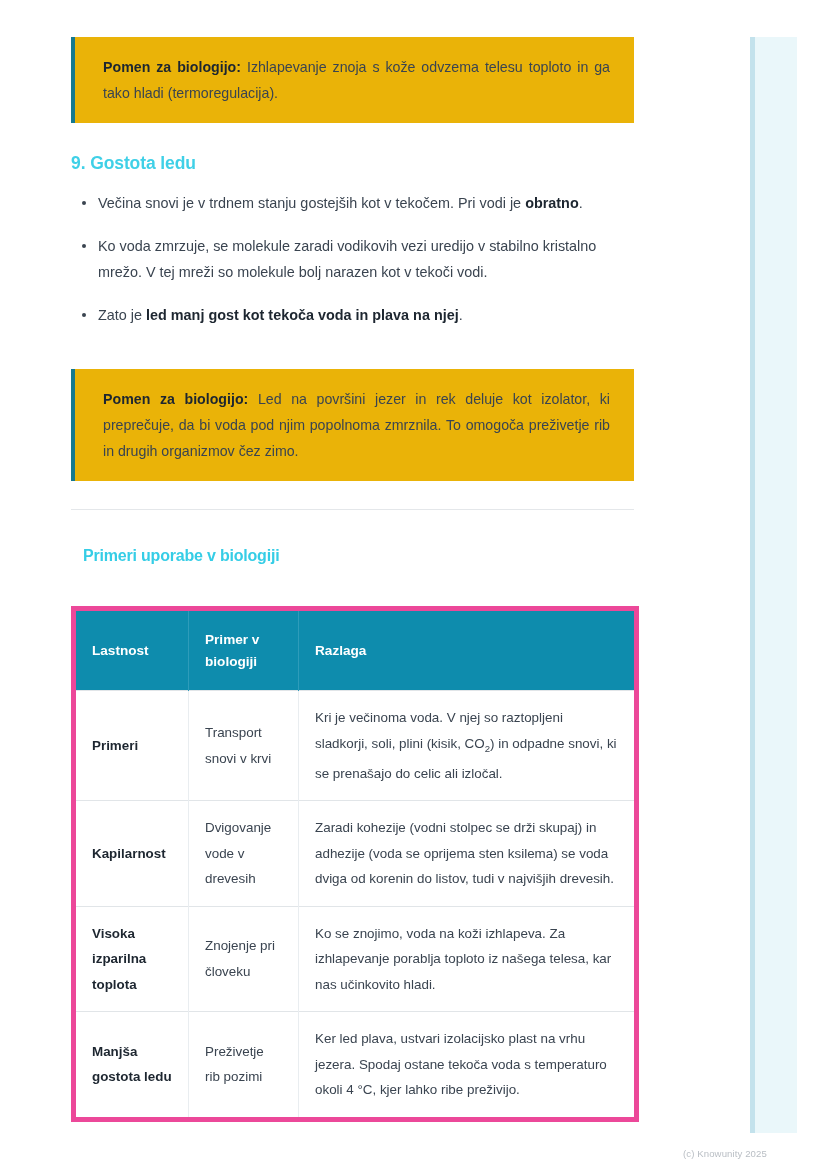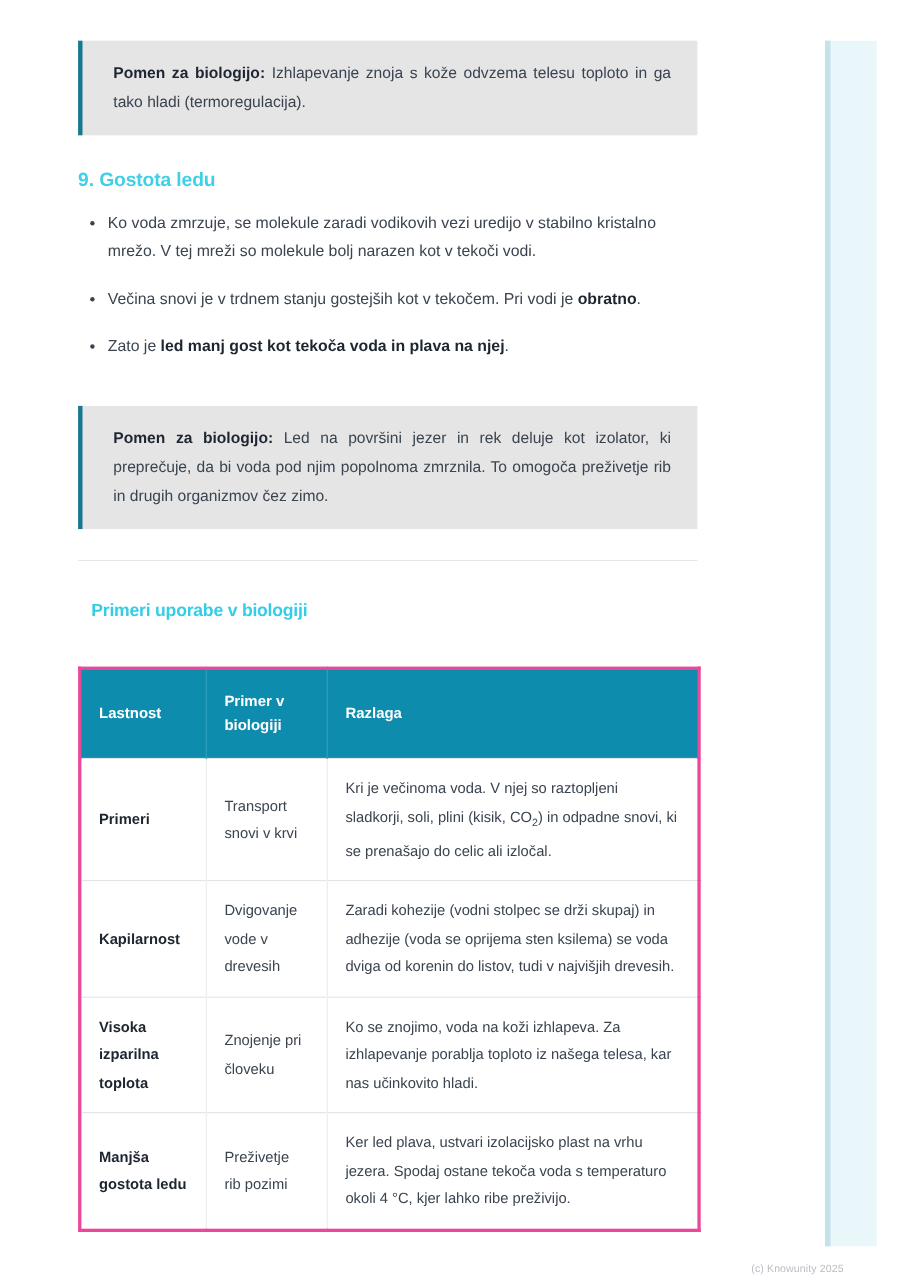--- a/index.html
+++ b/index.html
@@ -44,21 +44,21 @@
   .content {
     position: absolute;
     left: 71px;
     top: 0;
     width: 563px;
   }
 
   
   .callout {
     position: relative;
-    background: #e5e5e5;
+    background: #eab308;
     border-left: 4px solid #16798f;
     padding: 17px 24px 17px 28px;
     margin: 0;
   }
   .callout p {
     margin: 0;
     font-size: 14.2px;
     line-height: 26px;
     color: #3a4450;
     text-align: justify;
@@ -122,21 +122,21 @@
     width: 563px;
   }
   .heading-gap { height: 25px; }
   .table-gap { height: 29px; }
 
   
   table.info-table {
     border-collapse: collapse;
     width: 563px;
     table-layout: fixed;
-    border: 3px solid #ec4899;
+    border: 5px solid #ec4899;
   }
   table.info-table col.c1 { width: 115px; }
   table.info-table col.c2 { width: 110px; }
   table.info-table col.c3 { width: 338px; }
 
   table.info-table thead th {
     background: #0e8cad;
     color: #ffffff;
     font-size: 13.6px;
     font-weight: 700;
@@ -189,22 +189,22 @@
 <div class="page">
   <div class="content">
 
     <div class="callout first">
       <p><b>Pomen za biologijo:</b><span> Izhlapevanje znoja s kože odvzema telesu toploto in ga tako hladi (termoregulacija).</span></p>
     </div>
 
     <h2 class="sub-heading">9. Gostota ledu</h2>
 
     <ul class="bullets">
+      <li><span>Večina snovi je v trdnem stanju gostejših kot v tekočem. Pri vodi je </span><b>obratno</b><span>.</span></li>
       <li><span>Ko voda zmrzuje, se molekule zaradi vodikovih vezi uredijo v stabilno kristalno mrežo. V tej mreži so molekule bolj narazen kot v tekoči vodi.</span></li>
-      <li><span>Večina snovi je v trdnem stanju gostejših kot v tekočem. Pri vodi je </span><b>obratno</b><span>.</span></li>
       <li><span>Zato je </span><b>led manj gost kot tekoča voda in plava na njej</b><span>.</span></li>
     </ul>
 
     <div class="after-bullets-gap"></div>
 
     <div class="callout second">
       <p><b>Pomen za biologijo:</b><span> Led na površini jezer in rek deluje kot izolator, ki preprečuje, da bi voda pod njim popolnoma zmrznila. To omogoča preživetje rib in drugih organizmov čez zimo.</span></p>
     </div>
 
     <div class="divider"></div>

